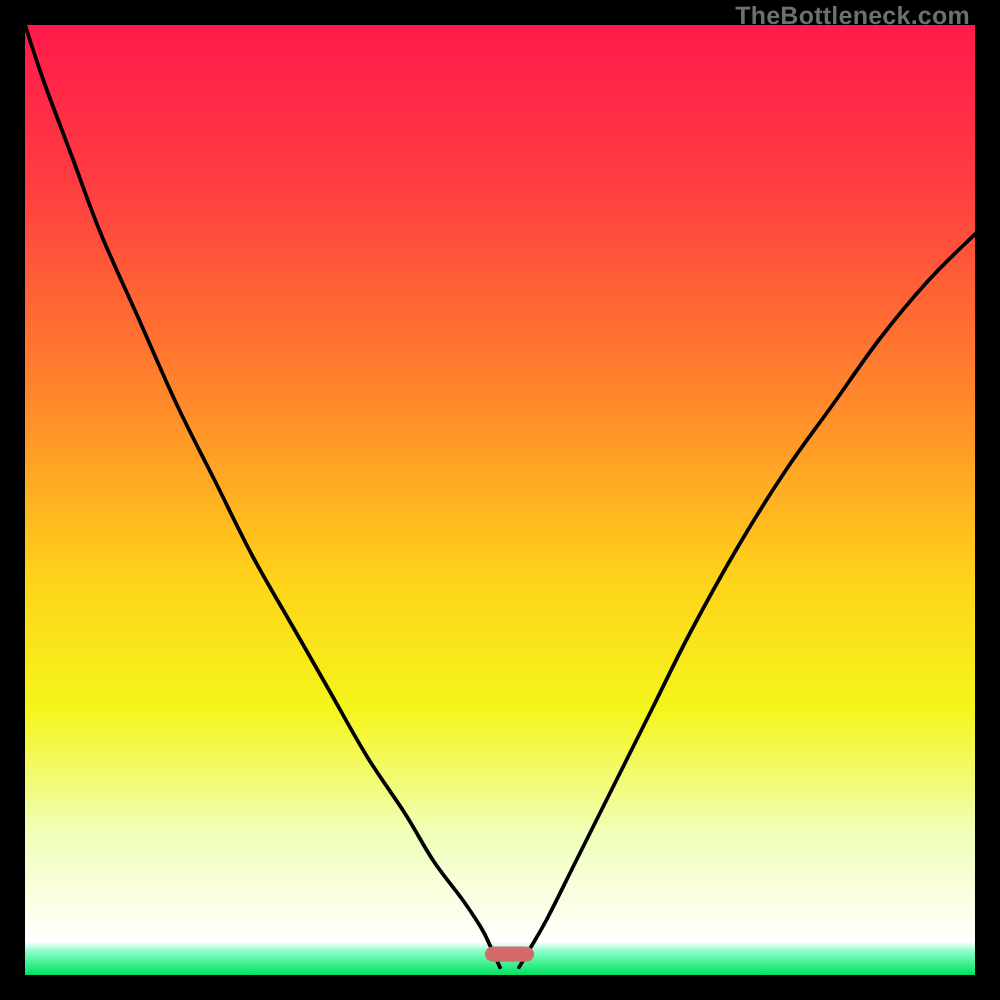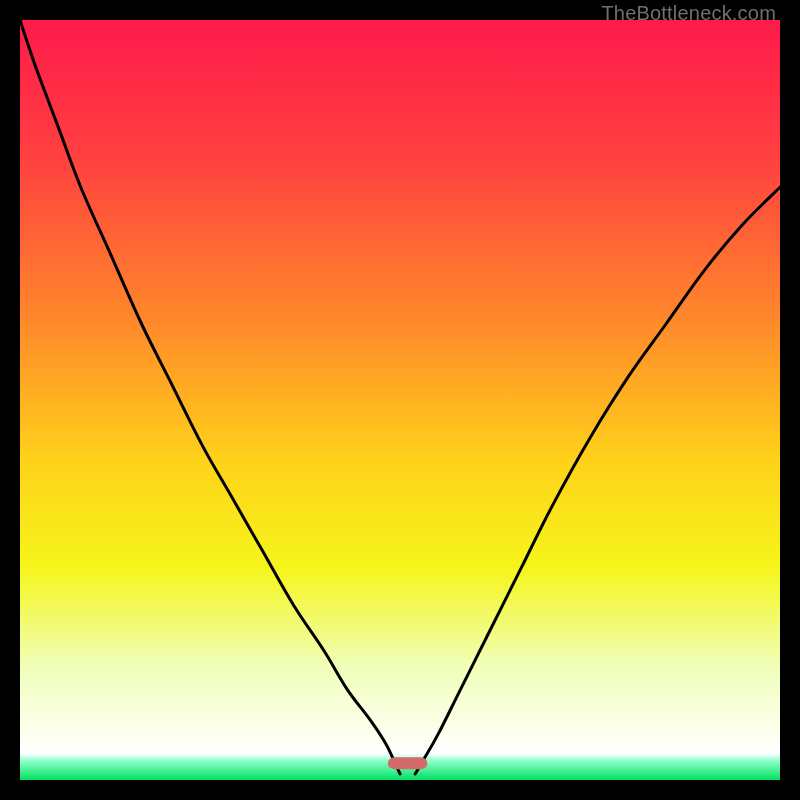--- a/index.html
+++ b/index.html
@@ -25,21 +25,21 @@
     top: 0;
     width: 760px;
     height: 760px;
   }
   .watermark {
     position: absolute;
     top: 2px;
     right: 24px;
     color: #6f6f6f;
     font-size: 20px;
-    font-weight: 400;
+    font-weight: 700;
     letter-spacing: 0.2px;
     user-select: none;
     text-align: center;
   }
   svg { display: block; }
 </style>
 </head>
 <body>
 
 <div class="watermark">TheBottleneck.com</div>

